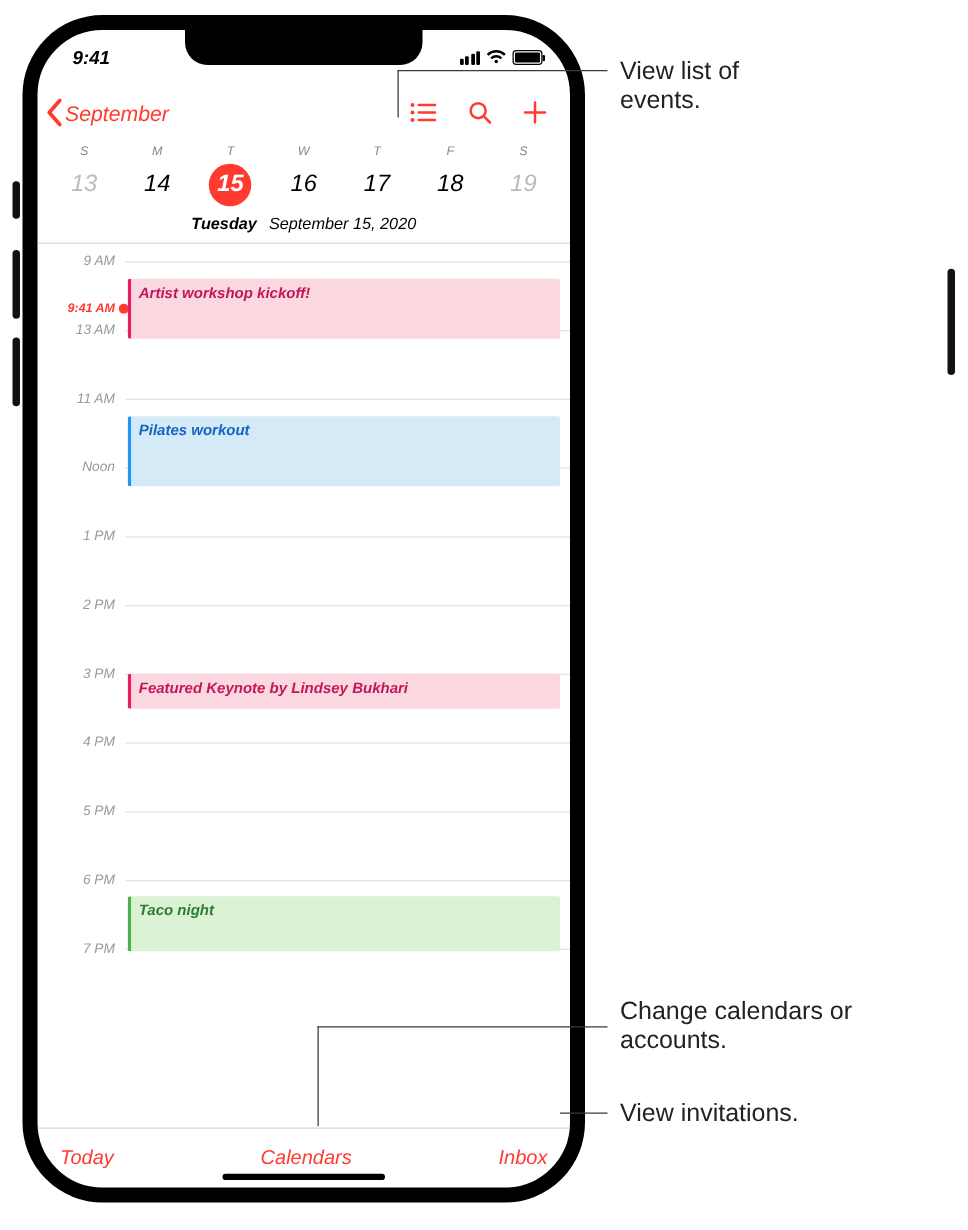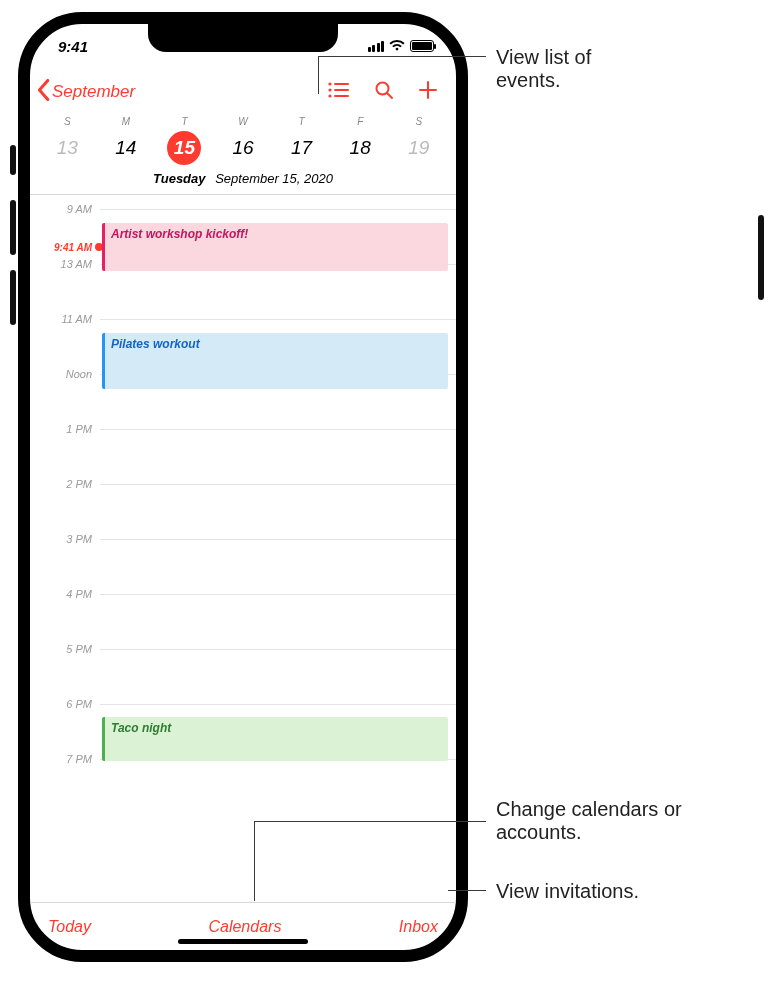--- a/index.html
+++ b/index.html
@@ -242,20 +242,21 @@
           <div class="hourline" style="top: 454px;"></div>
           <div class="hourlabel" style="top: 454px;">5 PM</div>
           <div class="hourline" style="top: 509px;"></div>
           <div class="hourlabel" style="top: 509px;">6 PM</div>
           <div class="hourline" style="top: 564px;"></div>
           <div class="hourlabel" style="top: 564px;">7 PM</div>
           <div class="nowline" style="top: 51.5833px;"></div>
           <div class="nowlabel" style="top: 51.5833px;">9:41 AM</div>
           <div class="event ev-pink" style="top: 28px; height: 48px;">Artist workshop kickoff!</div>
           <div class="event ev-blue" style="top: 138px; height: 56px;">Pilates workout</div>
+          <div class="event ev-pink" style="top: 344px; height: 28px;">Featured Keynote by Lindsey Bukhari</div>
           <div class="event ev-green" style="top: 522px; height: 44px;">Taco night</div>
         </div>
 
       <div class="toolbar">
         <span>Today</span>
         <span>Calendars</span>
         <span>Inbox</span>
       </div>
 
       <div class="home-indicator"></div>

